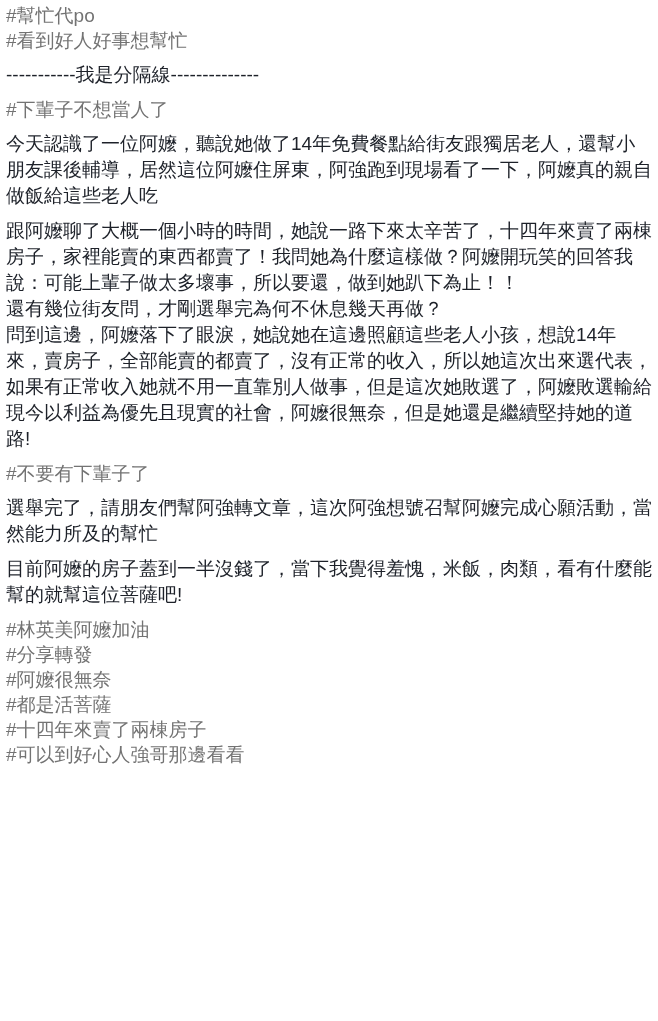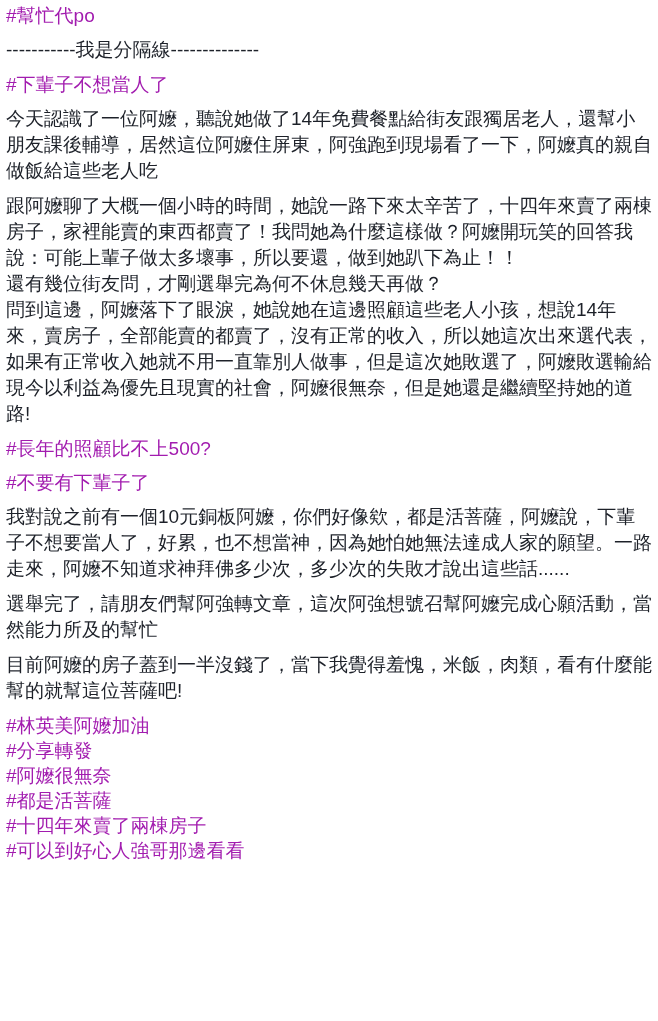--- a/index.html
+++ b/index.html
@@ -24,53 +24,50 @@
     margin: 0 0 9px 0;
     line-height: 26px;
     white-space: pre-wrap;
     word-break: break-word;
   }
   .hashtag-group {
     margin: 0 0 9px 0;
     line-height: 25px;
   }
   a.hashtag {
-    color: #a21caf;
+    color: #737373;
     text-decoration: none;
     cursor: pointer;
   }
   .hashtag-group a.hashtag {
     display: block;
   }
   .para a.hashtag {
     display: block;
   }
 </style>
 </head>
 <body>
 
 <div class="post" id="post-body">
     <div class="hashtag-group">
       <a class="hashtag" href="#">#幫忙代po</a>
+      <a class="hashtag" href="#">#看到好人好事想幫忙</a>
     </div>
     <div class="para">-----------我是分隔線--------------</div>
     <div class="hashtag-group">
       <a class="hashtag" href="#">#下輩子不想當人了</a>
     </div>
     <div class="para">今天認識了一位阿嬤，聽說她做了14年免費餐點給街友跟獨居老人，還幫小朋友課後輔導，居然這位阿嬤住屏東，阿強跑到現場看了一下，阿嬤真的親自做飯給這些老人吃</div>
     <div class="para">跟阿嬤聊了大概一個小時的時間，她說一路下來太辛苦了，十四年來賣了兩棟房子，家裡能賣的東西都賣了！我問她為什麼這樣做？阿嬤開玩笑的回答我說：可能上輩子做太多壞事，所以要還，做到她趴下為止！！
 還有幾位街友問，才剛選舉完為何不休息幾天再做？
 問到這邊，阿嬤落下了眼淚，她說她在這邊照顧這些老人小孩，想說14年來，賣房子，全部能賣的都賣了，沒有正常的收入，所以她這次出來選代表，如果有正常收入她就不用一直靠別人做事，但是這次她敗選了，阿嬤敗選輸給現今以利益為優先且現實的社會，阿嬤很無奈，但是她還是繼續堅持她的道路!</div>
     <div class="hashtag-group">
-      <a class="hashtag" href="#">#長年的照顧比不上500?</a>
-    </div>
-    <div class="hashtag-group">
       <a class="hashtag" href="#">#不要有下輩子了</a>
     </div>
-    <div class="para">我對說之前有一個10元銅板阿嬤，你們好像欸，都是活菩薩，阿嬤說，下輩子不想要當人了，好累，也不想當神，因為她怕她無法達成人家的願望。一路走來，阿嬤不知道求神拜佛多少次，多少次的失敗才說出這些話......</div>
     <div class="para"><span>選舉完了，請朋友們幫阿強轉文章，這次阿強想號召幫阿嬤完成心願活動，當然能力所及的幫忙</span></div>
     <div class="para">目前阿嬤的房子蓋到一半沒錢了，當下我覺得羞愧，米飯，肉類，看有什麼能幫的就幫這位菩薩吧!</div>
     <div class="hashtag-group">
       <a class="hashtag" href="#">#林英美阿嬤加油</a>
       <a class="hashtag" href="#">#分享轉發</a>
       <a class="hashtag" href="#">#阿嬤很無奈</a>
       <a class="hashtag" href="#">#都是活菩薩</a>
       <a class="hashtag" href="#">#十四年來賣了兩棟房子</a>
       <a class="hashtag" href="#">#可以到好心人強哥那邊看看</a>
     </div>

